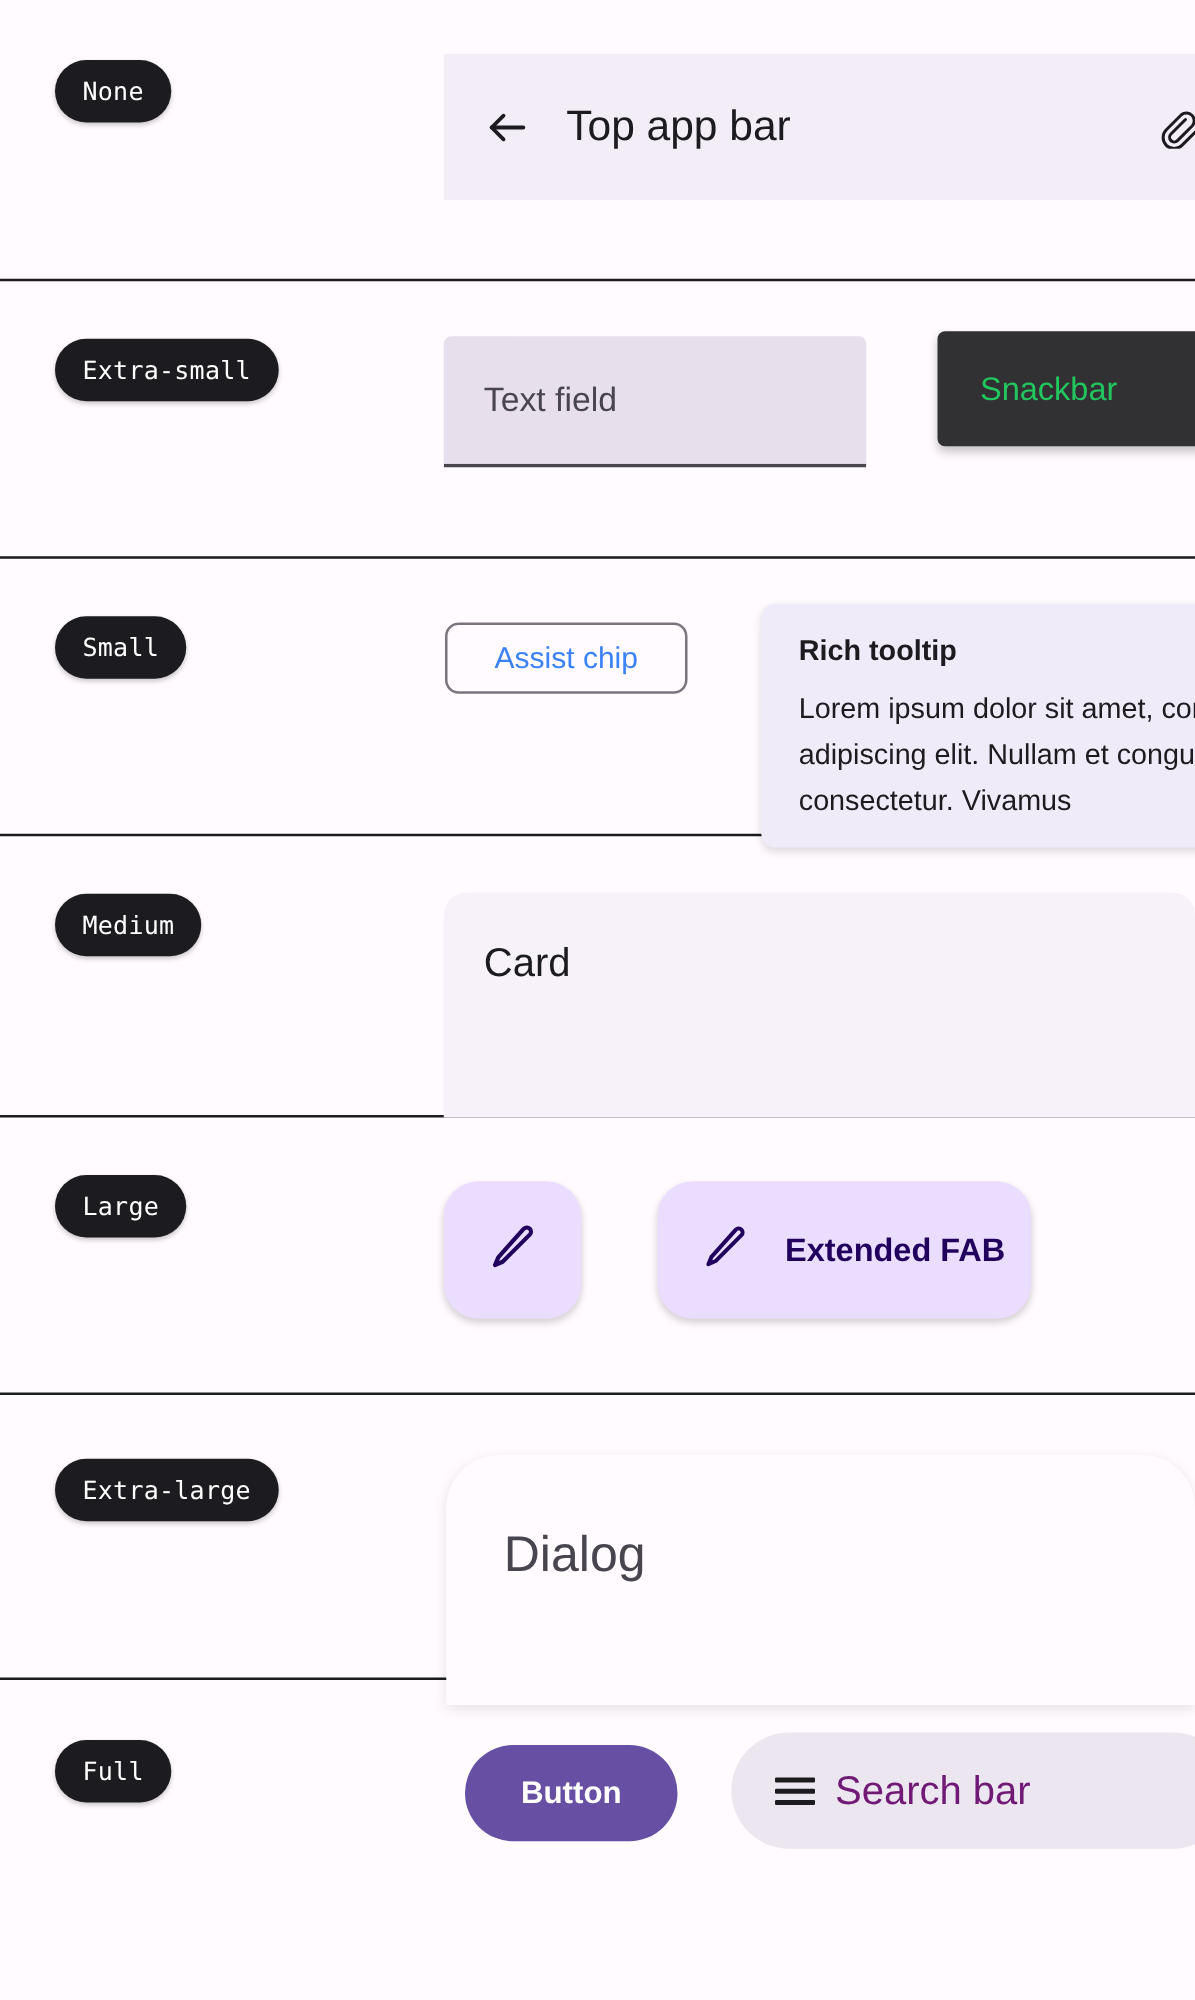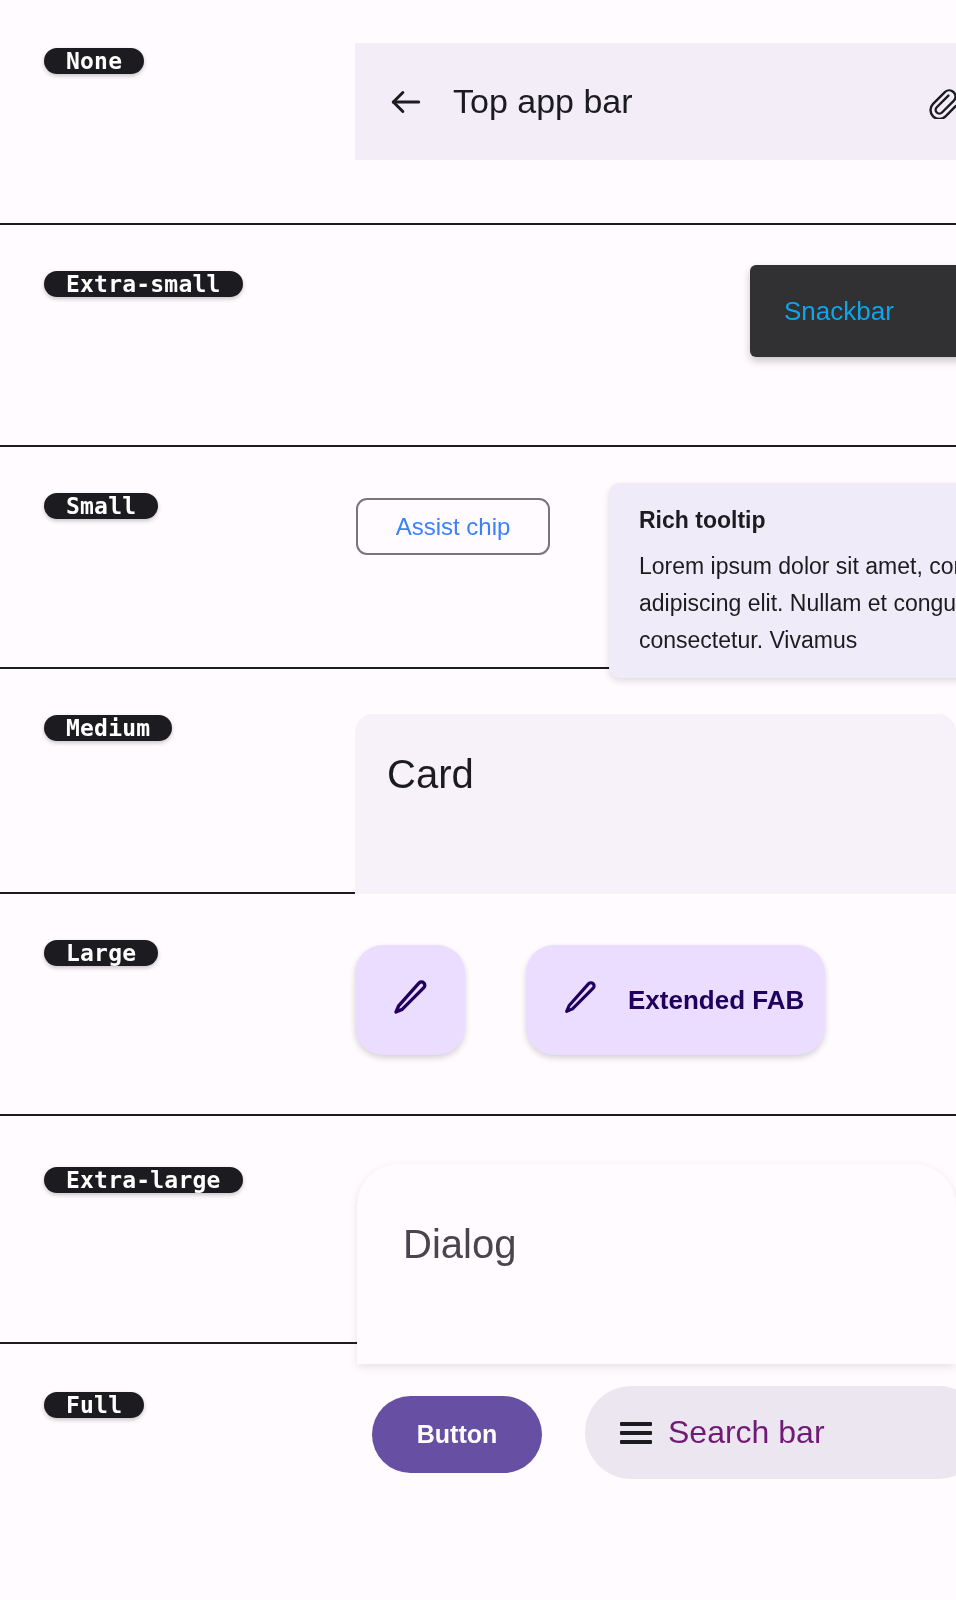--- a/index.html
+++ b/index.html
@@ -30,25 +30,25 @@
     border-bottom: 2px solid #1C1B1F;
   }
   .row.last { border-bottom: none; }
 
   
   .token-badge {
     position: absolute;
     background: #1C1B1F;
     color: #FFFFFF;
     font-family: "DejaVu Sans Mono", "Liberation Mono", monospace;
-    font-size: 23px;
-    font-weight: 700;
+    font-size: 20px;
+    font-weight: 400;
     letter-spacing: 0.2px;
     border-radius: 999px;
-    padding: 0 22px;
+    padding: 13px 22px;
     white-space: nowrap;
     box-shadow: 0 2px 4px rgba(0,0,0,0.22);
   }
 
   
   #row-none { top: 0; height: 225px; }
   #badge-none { left: 44px; top: 48px; }
 
   .top-app-bar {
     position: absolute;
@@ -108,21 +108,21 @@
     top: 40px;
     width: 286px;
     height: 92px;
     background: #313033;
     border-radius: 6px;
     display: flex;
     align-items: center;
     padding-left: 34px;
     box-shadow: 0 4px 8px rgba(0,0,0,0.22);
   }
-  .snackbar-label { font-size: 26px; color: #0ea5e9; }
+  .snackbar-label { font-size: 26px; color: #22c55e; }
 
   
   #row-sm { top: 447px; height: 222px; }
   #badge-sm { left: 44px; top: 46px; }
 
   .assist-chip {
     position: absolute;
     left: 356px;
     top: 51px;
     width: 194px;
@@ -168,21 +168,21 @@
   .card {
     position: absolute;
     left: 355px;
     top: 45px;
     width: 601px;
     height: 180px;
     background: #F7F2FA;
     border-radius: 18px 18px 0 0;
     padding: 38px 0 0 32px;
   }
-  .card-title { font-size: 40px; color: #1C1B1F; }
+  .card-title { font-size: 32px; color: #1C1B1F; }
 
   
   #row-lg { top: 894px; height: 222px; }
   #badge-lg { left: 44px; top: 46px; }
 
   .fab {
     position: absolute;
     left: 355px;
     top: 51px;
     width: 110px;
@@ -299,20 +299,23 @@
         <svg width="34" height="34" viewBox="0 0 24 24" fill="none" stroke="#1C1B1F" stroke-width="1.7" stroke-linecap="round" stroke-linejoin="round">
           <path d="M16.5 7.5 L8.3 15.7 a2.6 2.6 0 0 0 3.7 3.7 l8.4-8.4 a4.4 4.4 0 0 0-6.2-6.2 l-8.5 8.5 a6.2 6.2 0 0 0 8.8 8.8 l7.3-7.3"></path>
         </svg>
       </span>
     </div>
   </div>
 
   <div class="row" id="row-xs">
     <div class="token-badge" id="badge-xs">Extra-small</div>
 
+    <div class="text-field">
+      <span class="text-field-label">Text field</span>
+    </div>
 
     <div class="snackbar">
       <span class="snackbar-label">Snackbar</span>
     </div>
   </div>
 
   <div class="row" id="row-sm">
     <div class="token-badge" id="badge-sm">Small</div>
 
     <div class="assist-chip">

